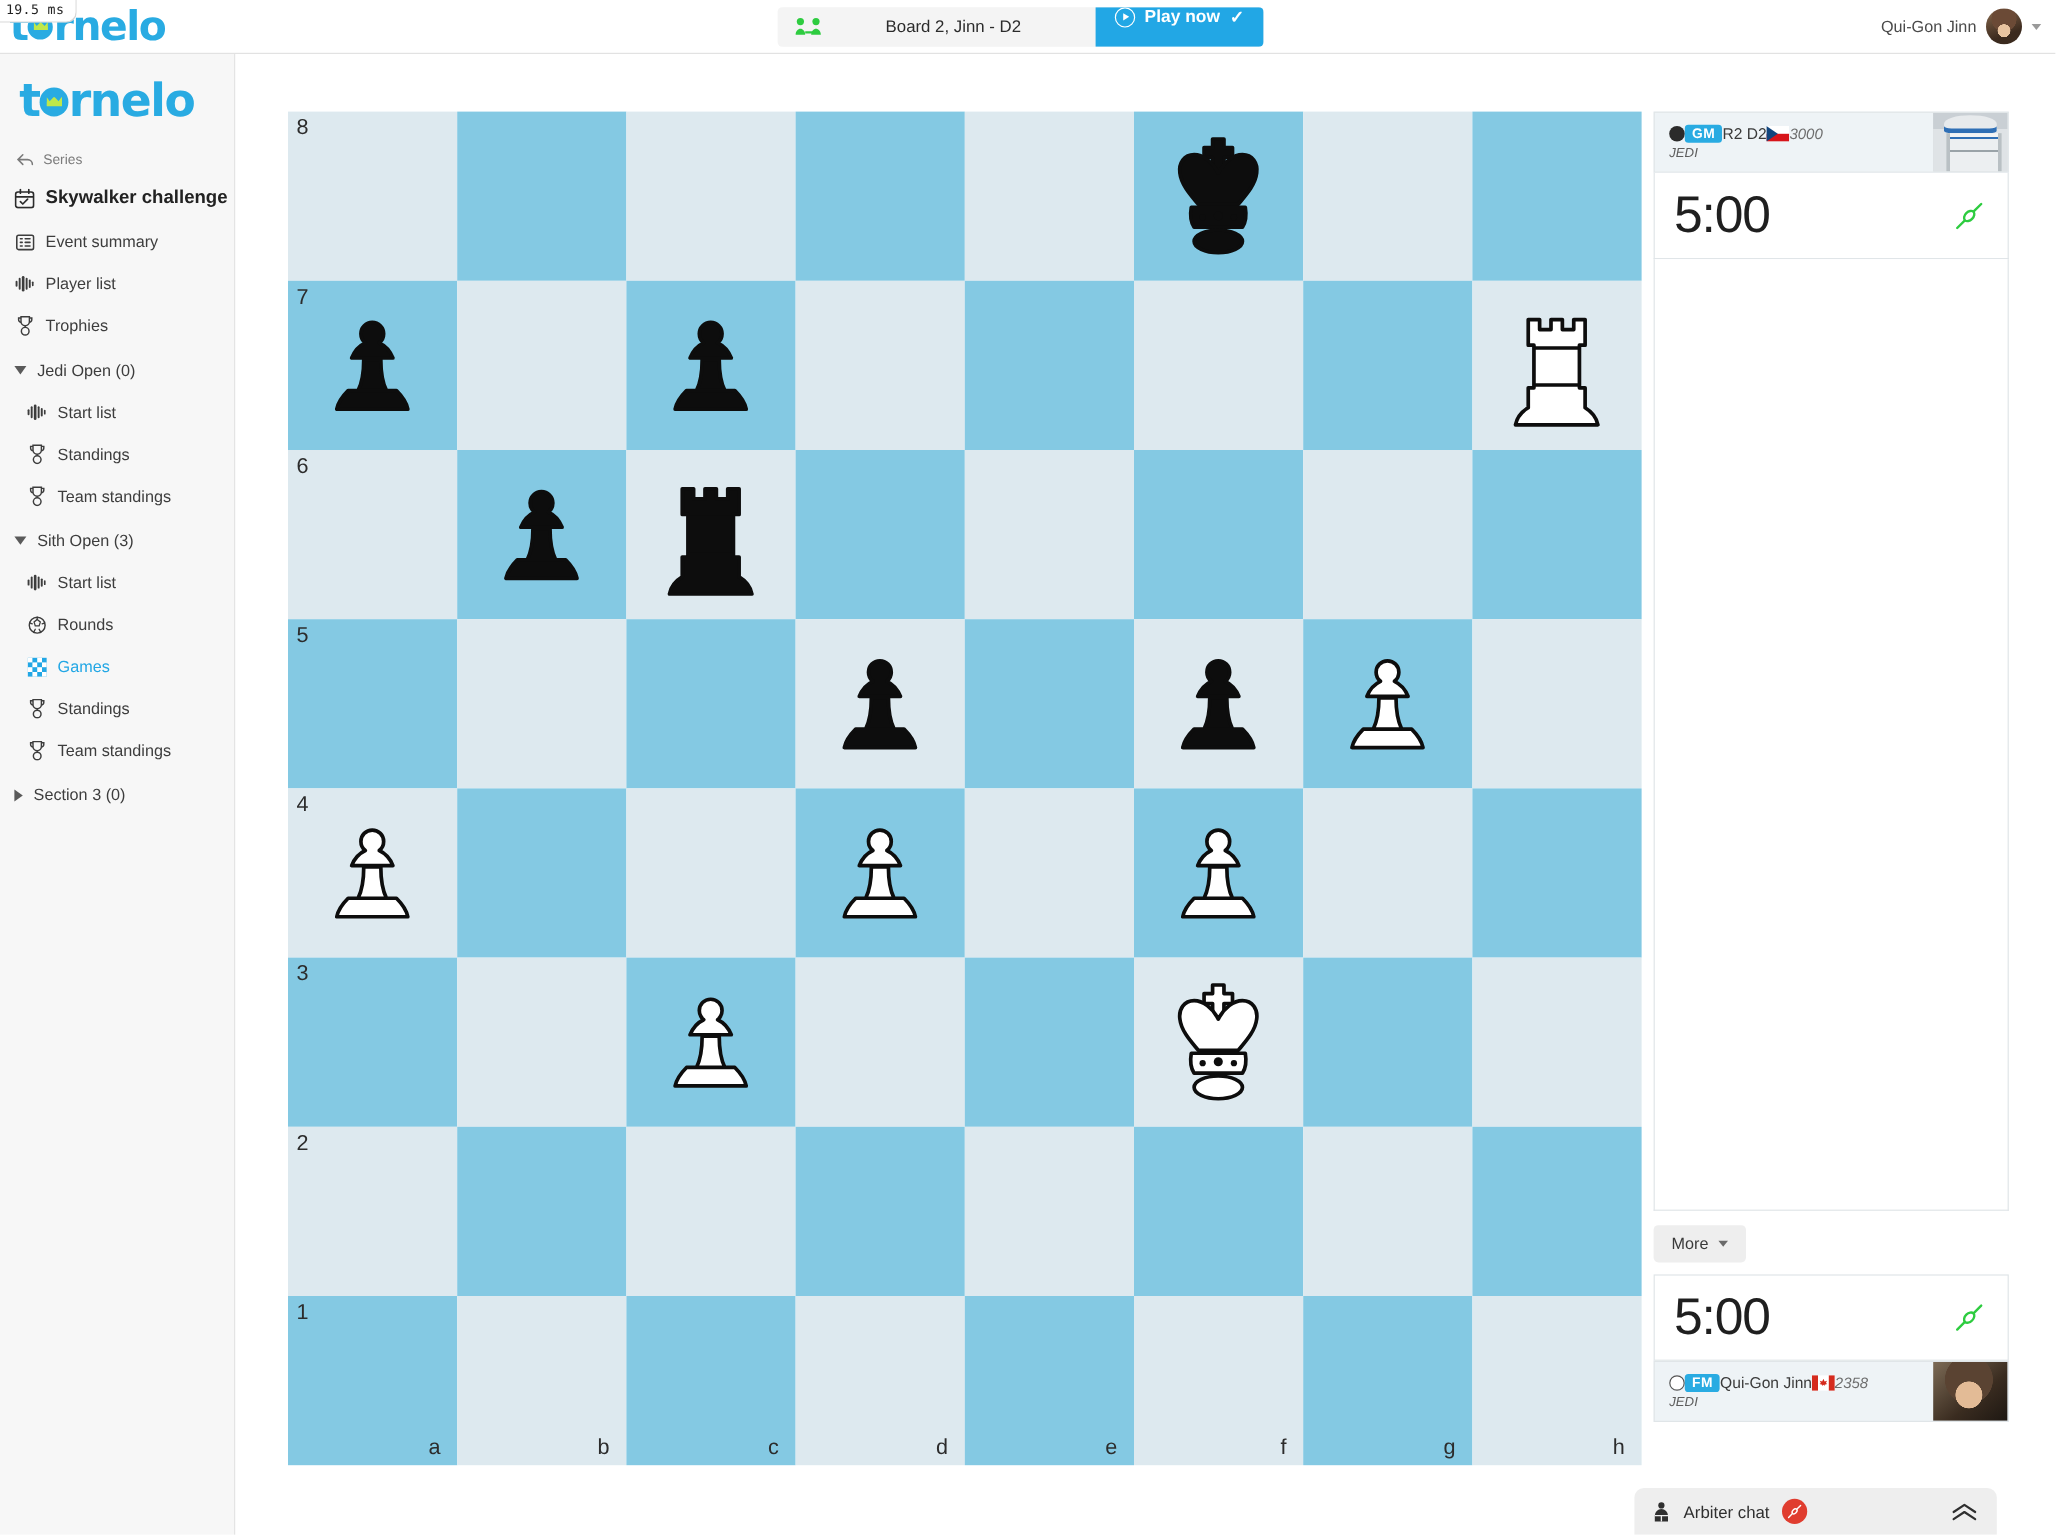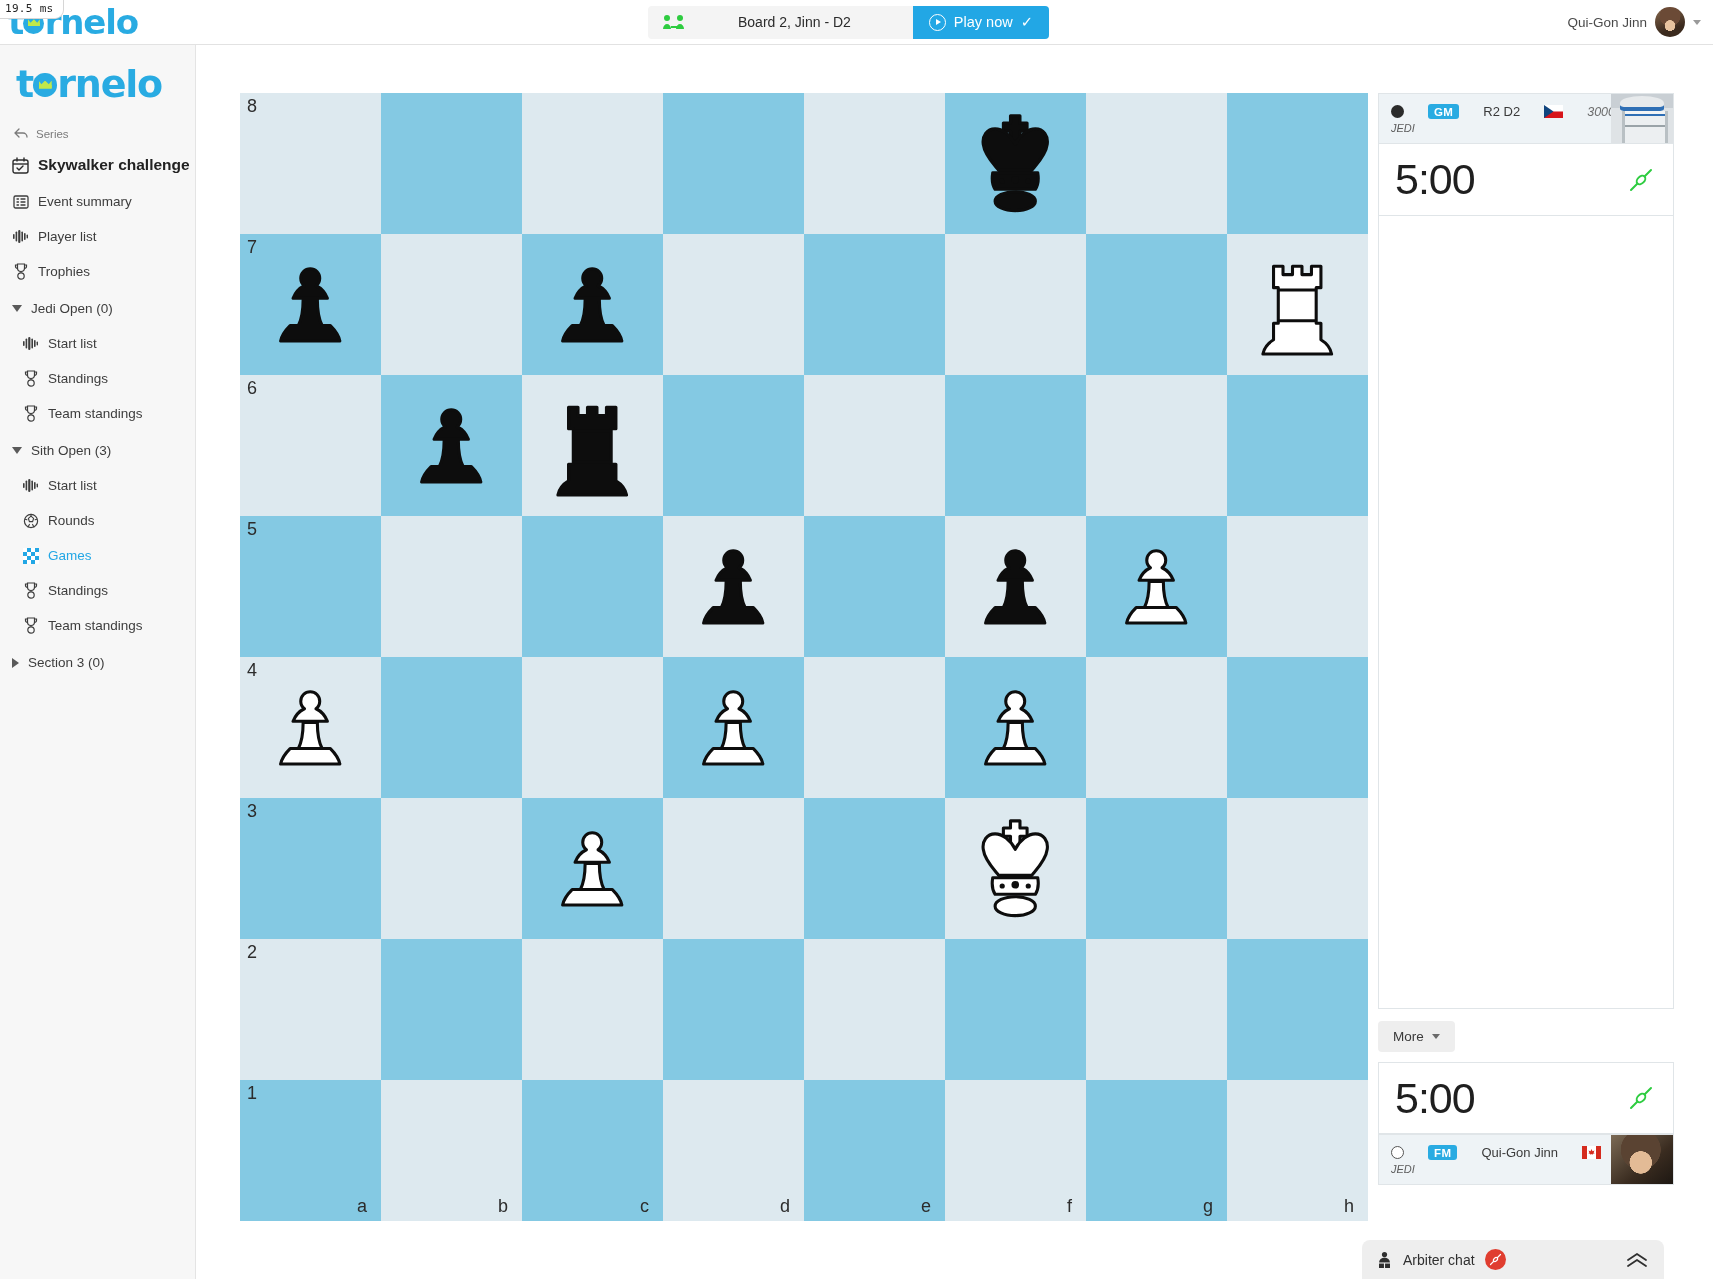--- a/index.html
+++ b/index.html
@@ -52,22 +52,22 @@
   .board-pill {
     flex: none; display: flex; align-items: center; height: 33px;
     background: #f4f4f4; border-radius: 4px; overflow: hidden;
     margin-left: 452px;
   }
   .pill-users { padding: 0 12px 0 14px; display: flex; align-items: center; }
   .pill-title {
     font-size: 14px; color: #2b2b2b; padding: 0 62px 0 40px; white-space: nowrap;
   }
   .play-now {
-    background: #22a7e5; color: #fff; height: 33px; display: flex; align-items: center;
-    gap: 8px; padding: 0 16px; font-size: 14.5px; font-weight: 400; border: none;
+    background: #22a7e5; color: #fff; height: 33px; display: flex; 
+    gap: 8px; padding: 0 16px; font-size: 14.5px; font-weight: 700; border: none;
     cursor: pointer; white-space: nowrap;
   }
   .play-circle {
     width: 17px; height: 17px; border: 1.6px solid #fff; border-radius: 50%;
     display: inline-flex; align-items: center; justify-content: center; flex: none;
   }
   .play-circle::after {
     content: ""; border-left: 5px solid #fff; border-top: 3.4px solid transparent;
     border-bottom: 3.4px solid transparent; margin-left: 2px;
   }
@@ -140,21 +140,21 @@
   .file-lbl { position: absolute; right: 14px; bottom: 4px; font-size: 18px; color: #2c2c2c; }
   .piece { width: 100%; height: 100%; display: block; }
 
   
   .rightpanel { position: absolute; left: 1378px; top: 93px; width: 296px; }
   .pcard {
     background: #eef3f6; border: 1px solid #e0e5e8; display: flex;
     justify-content: space-between; align-items: stretch; overflow: hidden;
   }
   .pinfo { padding: 10px 8px 9px 12px; flex: 1; min-width: 0; }
-  .prow1 { display: flex; align-items: center; gap: 24px; font-size: 13px; color: #3a3a3a; white-space: nowrap; }
+  .prow1 { display: flex; align-items: center; gap: 0; font-size: 13px; color: #3a3a3a; white-space: nowrap; }
   .dot-black { width: 13px; height: 13px; border-radius: 50%; background: #2b2b2b; flex: none; }
   .dot-white { width: 13px; height: 13px; border-radius: 50%; background: #fff; border: 1.5px solid #555; flex: none; }
   .title-badge {
     background: #29abe2; color: #fff; font-size: 11.5px; font-weight: 700;
     padding: 1.5px 6px; border-radius: 3px; letter-spacing: .4px;
   }
   .pname { color: #3a3a3a; }
   .rating { font-style: italic; color: #6d6d6d; font-size: 12.5px; }
   .team { font-style: italic; font-size: 11px; color: #5d5d5d; margin-top: 3px; }
   .flag { width: 19px; height: 13px; flex: none; display: block; }

